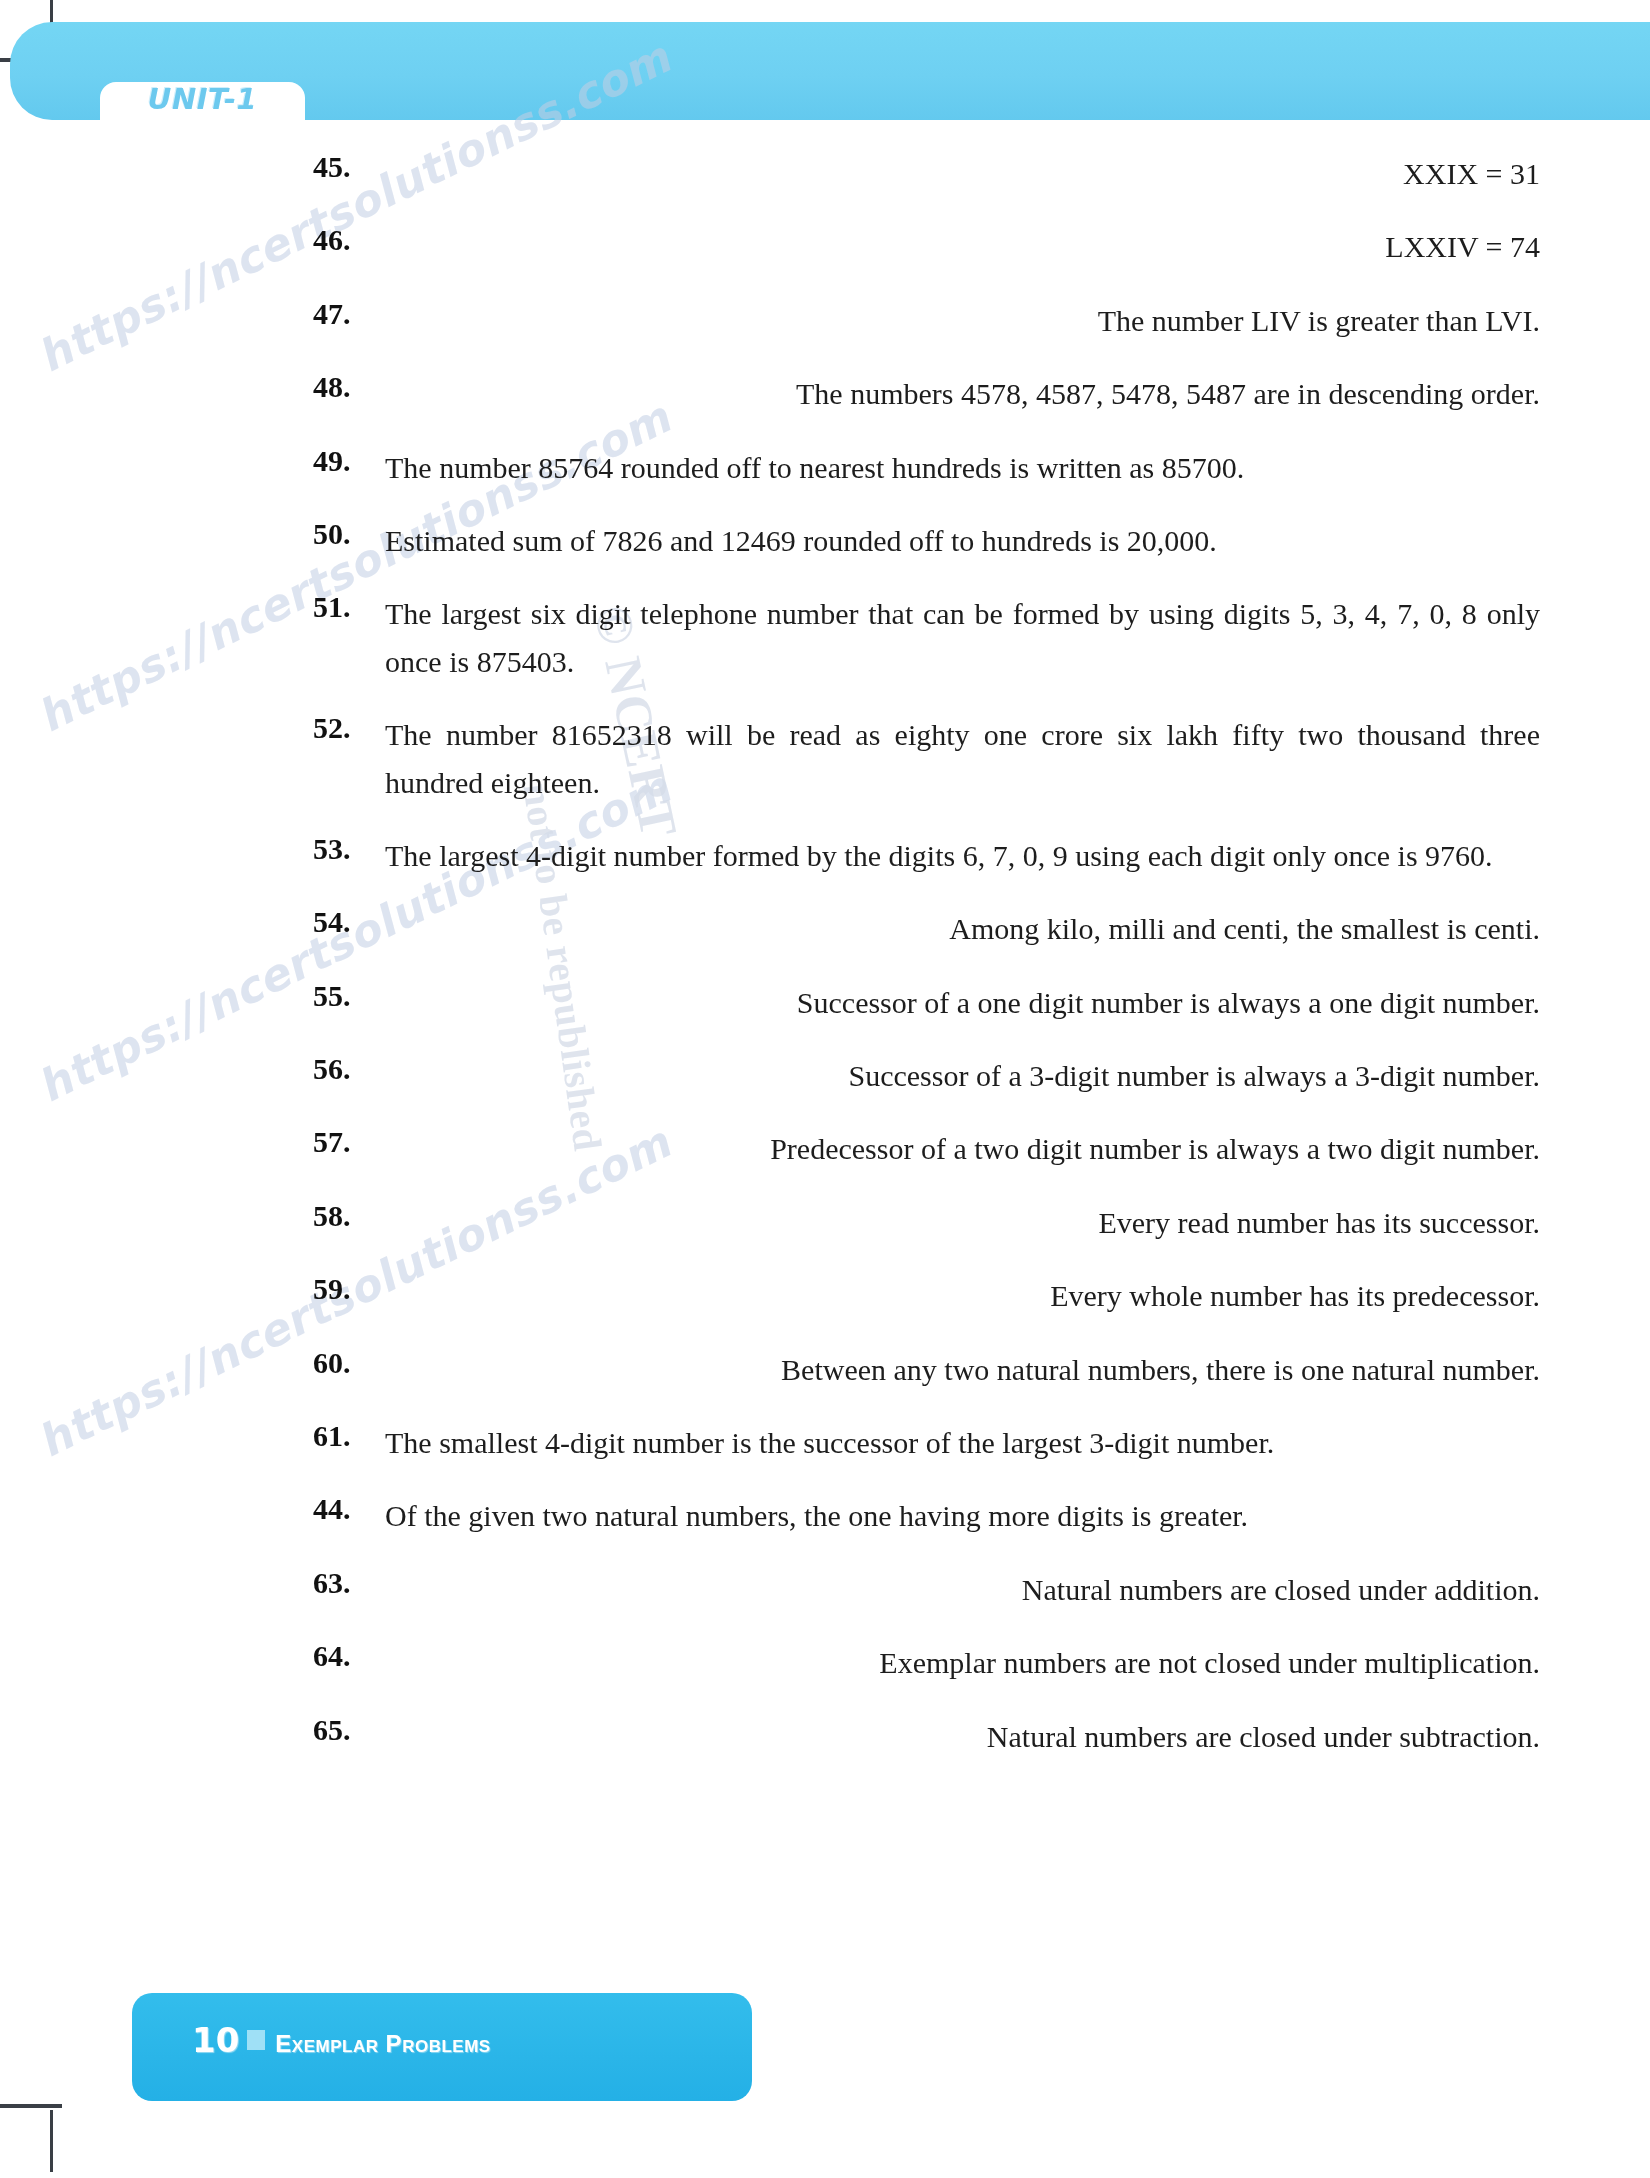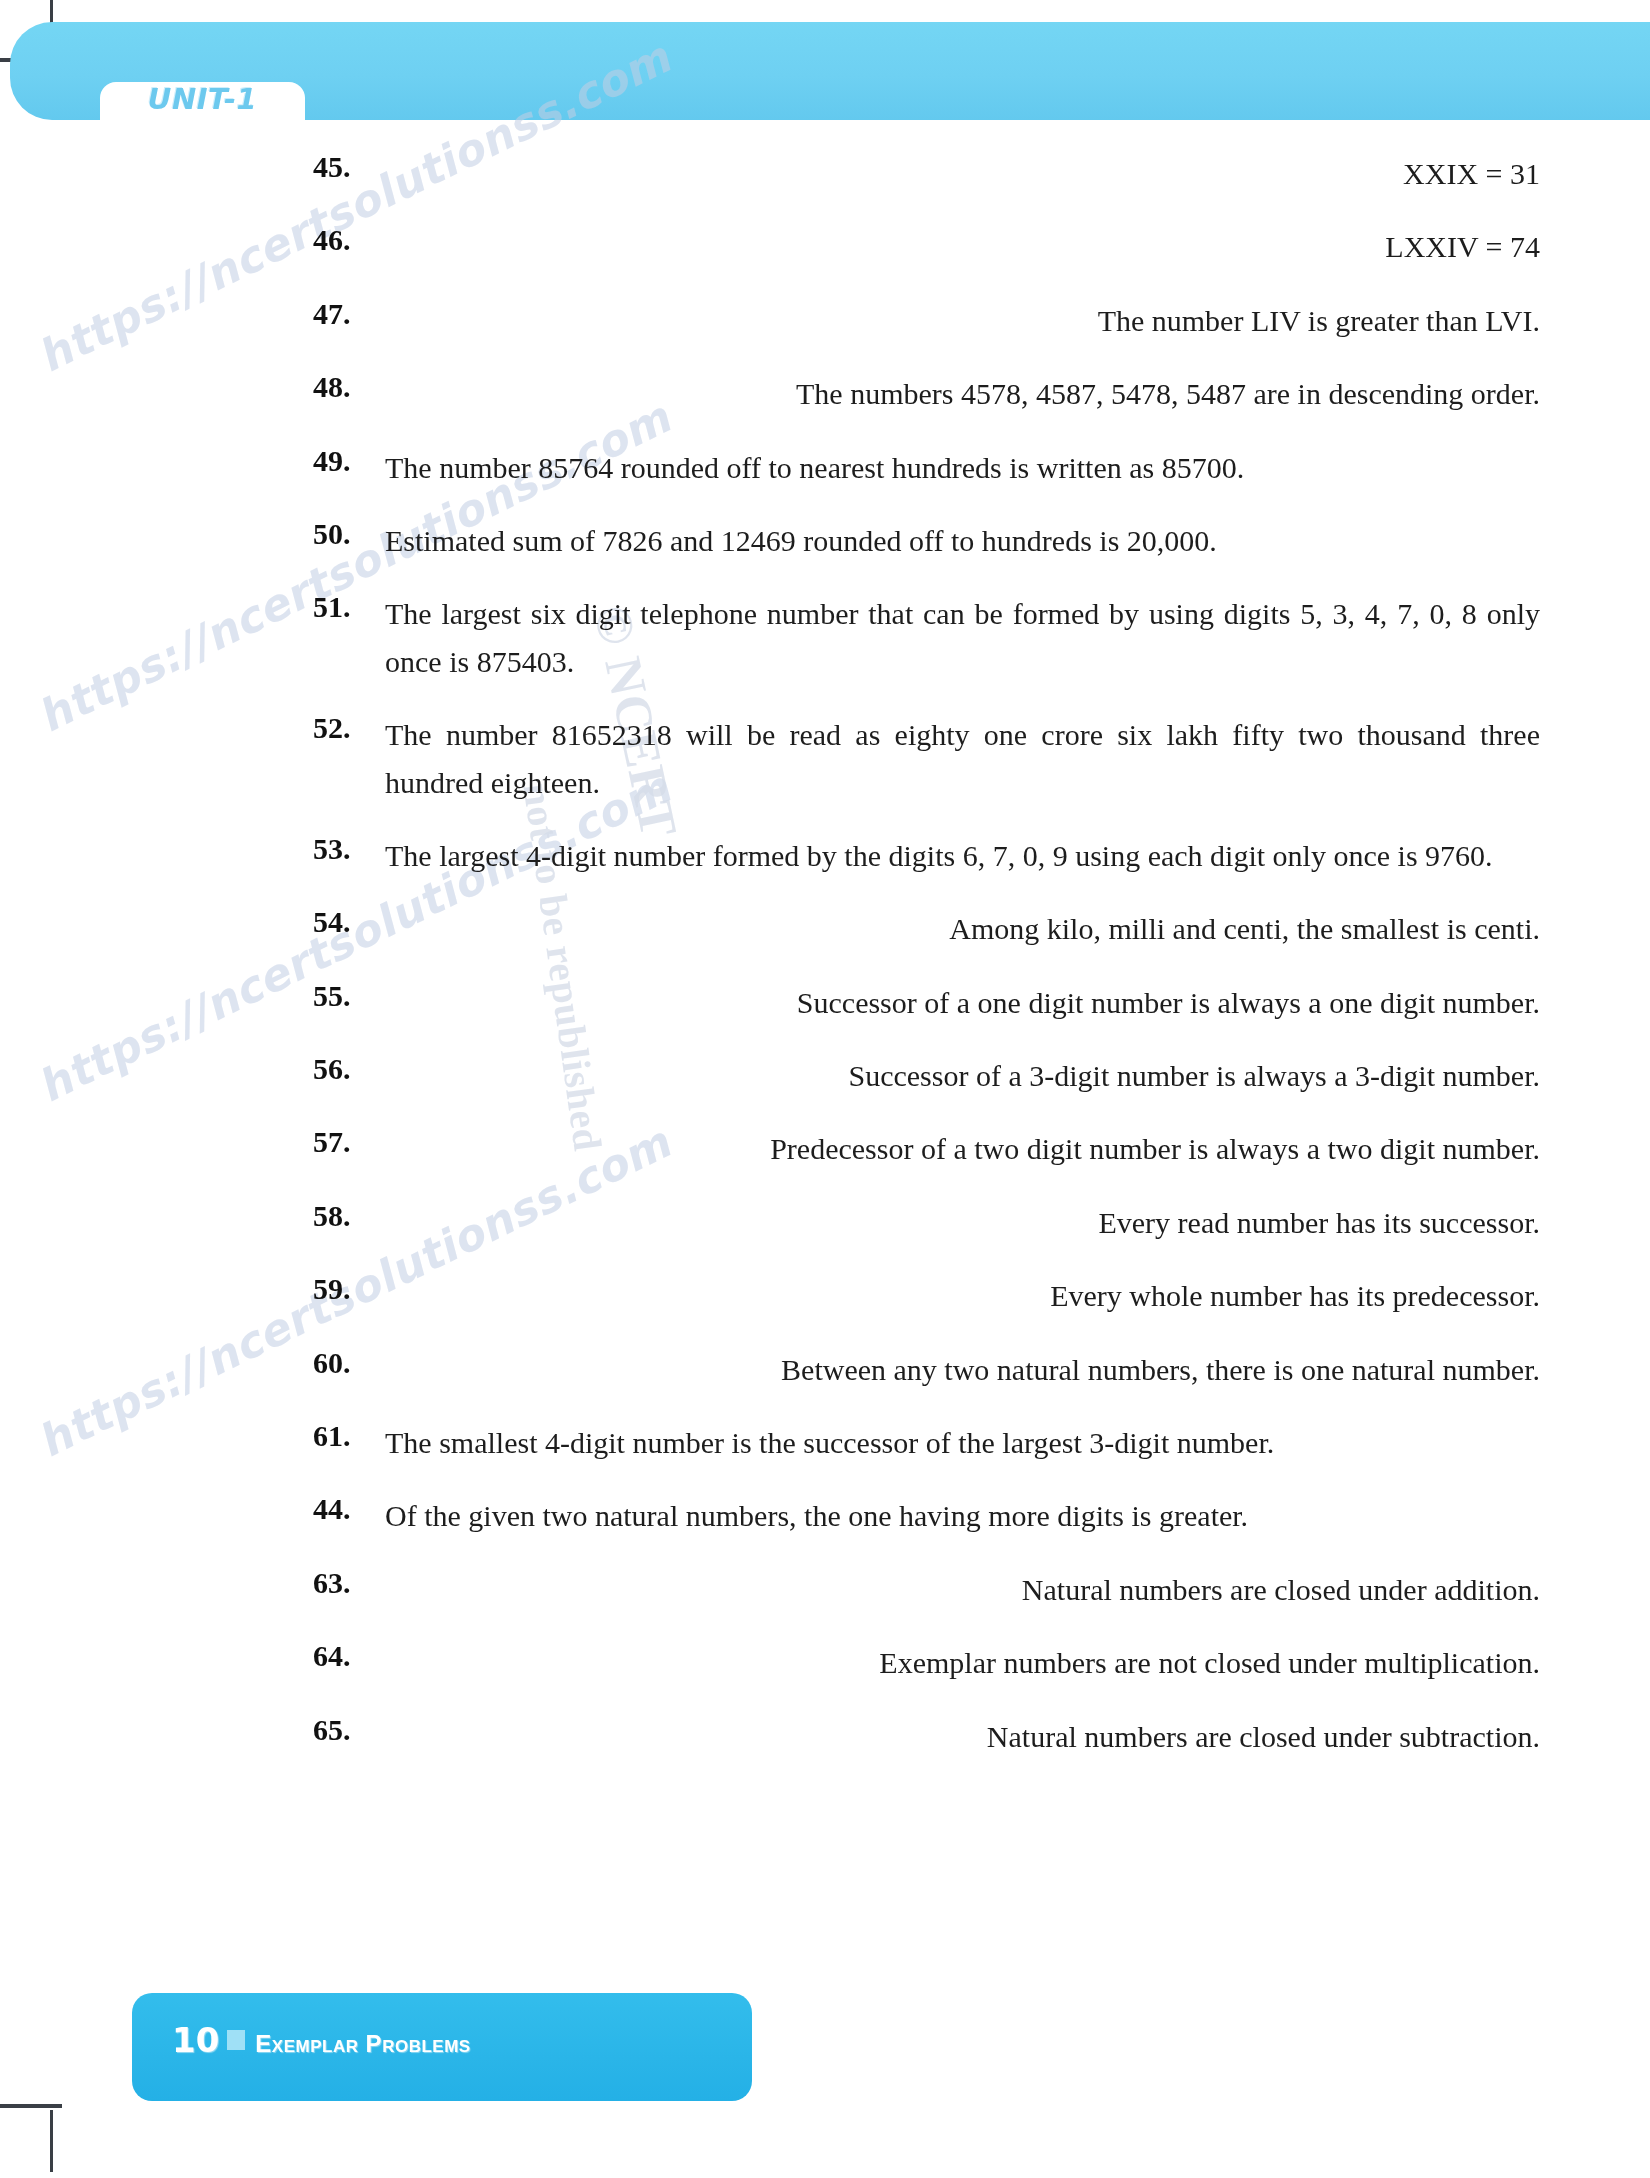--- a/index.html
+++ b/index.html
@@ -165,20 +165,21 @@
     align-items: baseline;
     gap: 0px;
     white-space: nowrap;
   }
   .footer-page {
     font-family: "DejaVu Sans", sans-serif;
     font-weight: bold;
     font-size: 34px;
     color: #ffffff;
     text-shadow: 1px 1px 1px rgba(255,255,255,.5);
+    margin-left: 20px;
   }
   .footer-sep {
     display: inline-block;
     width: 18px;
     height: 20px;
     background: #9fe0f6;
     margin: 0 10px 0 8px;
     align-self: center;
   }
   .footer-title {

